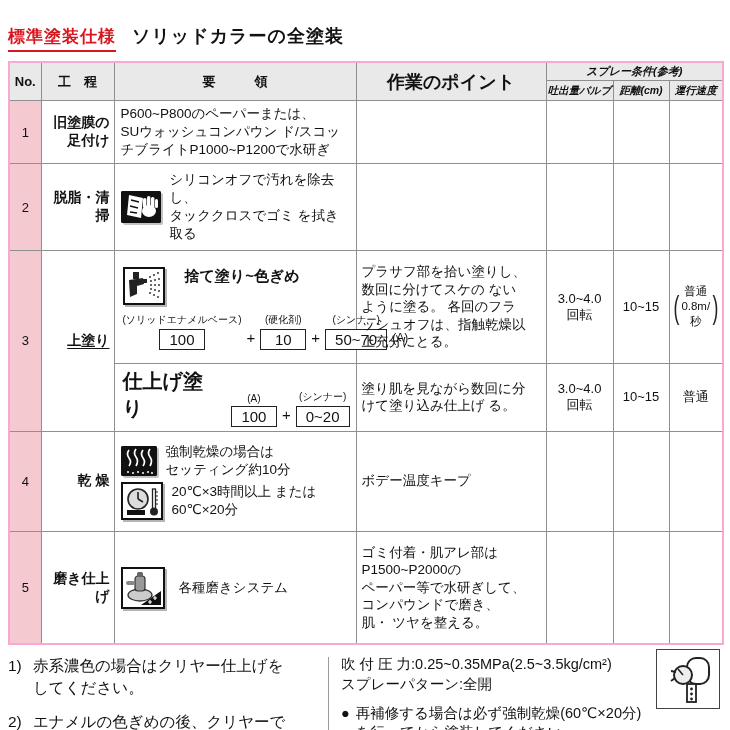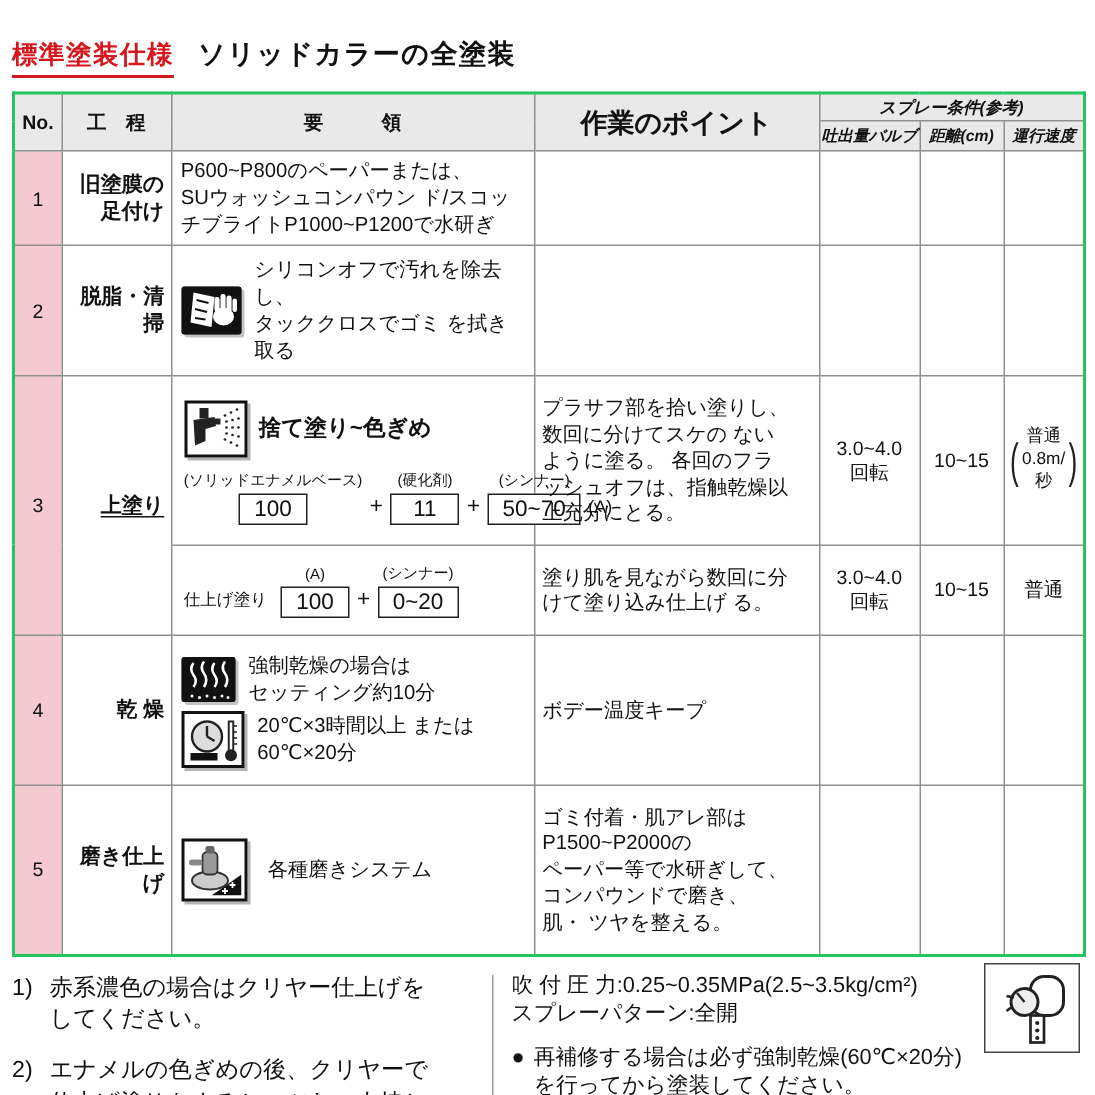--- a/index.html
+++ b/index.html
@@ -16,48 +16,48 @@
   .page{padding:8px 8px 0 8px;box-sizing:border-box;}
   .ml{white-space:pre-line;}
 
   
   .titlebar{display:flex;align-items:baseline;gap:16px;margin:16px 0 9px 0;}
   .title-main{color:var(--red);font-size:17px;font-weight:bold;letter-spacing:1px;
     border-bottom:2.5px solid var(--red);padding-bottom:2px;}
   .title-sub{font-size:18px;font-weight:bold;letter-spacing:1px;}
 
   
-  table.spec{border-collapse:collapse;table-layout:fixed;width:714px;border:2px solid #22c55e;}
+  table.spec{border-collapse:collapse;table-layout:fixed;width:714px;border:2px solid #f9a8d4;}
   td,th{border:1px solid var(--line);padding:2px 4px;vertical-align:middle;box-sizing:border-box;}
   th{background:var(--hdr);font-size:13px;font-weight:bold;text-align:center;}
   .th-small{font-size:10.5px;white-space:nowrap;padding:1px 0;font-style:italic;}
   .no-cell{background:var(--pink);text-align:center;font-size:13px;}
   .proc-cell{text-align:right;font-weight:bold;font-size:14px;margin-top:36px;}
   .proc-underline{text-decoration:underline;text-underline-offset:3px;}
   .yoryo{font-size:13.5px;padding:4px 6px;}
   .points{font-size:13.5px;padding:12px 5px;line-height:1.3;}
   .cond{font-size:13px;text-align:center;line-height:1.25;}
 
   
   .icon-line{display:flex;align-items:center;gap:9px;margin:3px 0;}
   .icon-box{flex:0 0 auto;display:flex;align-items:center;justify-content:center;}
   .black-box{background:#111;border-radius:2px;box-shadow:2px 2px 0 #c3c3c3;}
   .white-box{background:#fff;border:2px solid #111;box-shadow:2px 2px 0 #b5b5b5;}
 
   
-  .mix-top{display:flex;align-items:center;gap:8px;margin:3px 0 8px 2px;}
+  .mix-top{display:flex;gap:20px;margin:3px 0 8px 2px;}
   .mix-title{font-size:15px;font-weight:bold;}
   .ratio-row{display:flex;align-items:flex-end;gap:5px;margin-left:2px;}
   .ratio-col{display:flex;flex-direction:column;align-items:center;}
   .ratio-label{font-size:10px;margin-bottom:2px;white-space:nowrap;}
   .ratio-box{border:1.5px solid #222;padding:1px 9px;font-size:15px;min-width:26px;
     text-align:center;background:#fff;}
   .plus{font-size:15px;padding-bottom:4px;}
   .suffix{font-size:12px;padding-bottom:5px;}
-  .mix-name{font-size:11px;font-weight:normal;padding-bottom:5px;margin-right:4px;}
+  .mix-name{font-size:20px;font-weight:bold;padding-bottom:5px;margin-right:4px;}
 
   
   .paren-wrap{display:flex;align-items:center;justify-content:center;gap:0;}
   .paren{font-size:32px;font-weight:300;color:#222;transform:scaleX(0.55);line-height:1;}
   .paren-text{font-size:11.5px;text-align:center;line-height:1.3;}
 
   
   .notes{display:flex;margin-top:10px;height:166px;}
   .notes-left{width:320px;font-size:15.5px;line-height:1.38;flex:none;}
   .note-item{display:flex;margin-bottom:13px;}
@@ -181,21 +181,21 @@
           <span class="mix-title">捨て塗り~色ぎめ</span>
         </div>
         <div class="ratio-row">
           <div class="ratio-col">
             <span class="ratio-label">(ソリッドエナメルベース)</span>
             <span class="ratio-box">100</span>
           </div>
           <span class="plus">+</span>
           <div class="ratio-col">
             <span class="ratio-label">(硬化剤)</span>
-            <span class="ratio-box">11</span>
+            <span class="ratio-box">10</span>
           </div>
           <span class="plus">+</span>
           <div class="ratio-col">
             <span class="ratio-label">(シンナー)</span>
             <span class="ratio-box">50~70</span>
           </div>
           <span class="suffix">(A)</span>
         </div>
       </td>
       <td class="points ml">プラサフ部を拾い塗りし、

